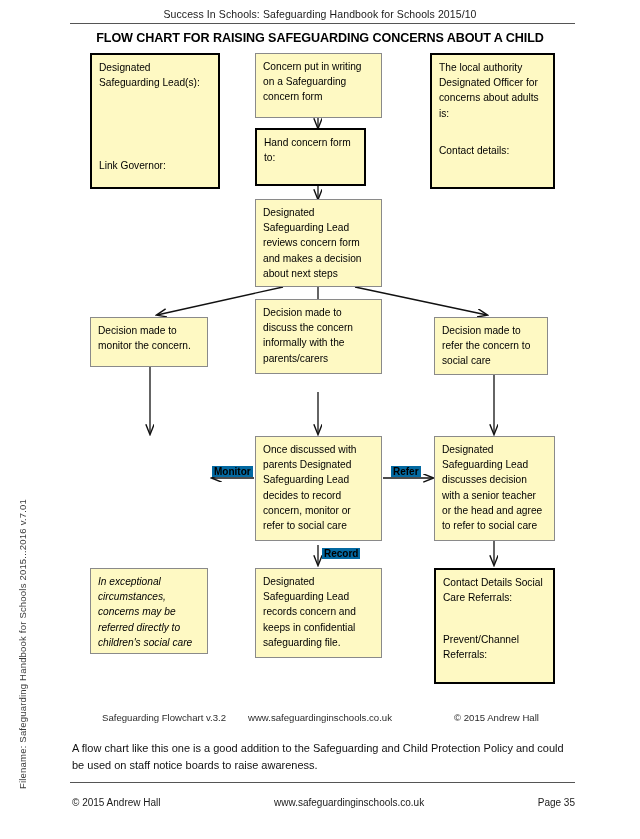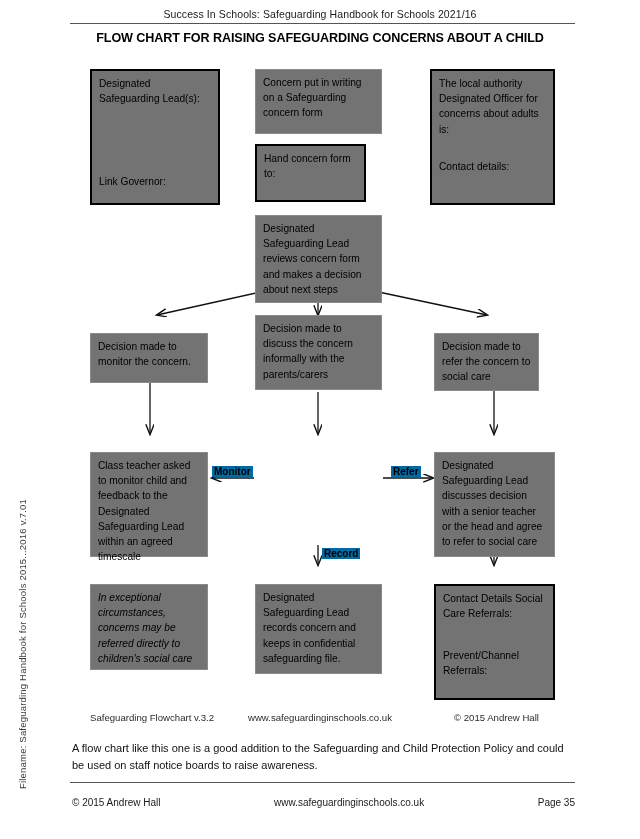--- a/index.html
+++ b/index.html
@@ -76,26 +76,25 @@
   .svg-layer {
     position: absolute;
     left: 0; top: 0;
     width: 640px; height: 760px;
     pointer-events: none;
   }
 
   .node {
     position: absolute;
     box-sizing: border-box;
-    background: #737373;
+    background: #fef9c3;
     border: 1px solid #8a8a8a;
     font-size: 10.2px;
     line-height: 15.2px;
     padding: 5px 7px 4px 7px;
-    margin-top: 16px;
   }
   .node.thick {
     border: 2.4px solid #000000;
   }
   .node.italic {
     font-style: italic;
   }
 
   .edge-label {
     position: absolute;
@@ -129,30 +128,30 @@
   .page-footer > span { white-space: nowrap; }
 
   
   .flow-credits {
     position: absolute;
     left: 90px; top: 712px;
     width: 468px;
     font-size: 9.6px;
     color: #2b2b2b;
   }
-  .flow-credits .c1 { position: absolute; left: 0; text-align: center; }
+  .flow-credits .c1 { position: absolute; left: 12px; text-align: center; }
   .flow-credits .c2 { position: absolute; left: 158px; }
   .flow-credits .c3 { position: absolute; left: 364px; }
 </style>
 </head>
 <body>
 
 <div id="page">
 
-  <div class="doc-header">Success In Schools: Safeguarding Handbook for Schools 2021/16</div>
+  <div class="doc-header">Success In Schools: Safeguarding Handbook for Schools 2015/10</div>
   <div class="header-rule"></div>
 
   <div class="filename-vertical">Filename: Safeguarding Handbook for Schools 2015...2016 v.7.01</div>
 
   <div class="chart-title">FLOW CHART FOR RAISING SAFEGUARDING CONCERNS ABOUT A CHILD</div>
 
   <div class="flow">
 
     <svg class="svg-layer" viewBox="0 0 640 760" xmlns="http://www.w3.org/2000/svg">
       <defs>
@@ -207,28 +206,28 @@
     </div>
 
     <div class="node" style="left:90px; top:317px; width:118px; height:50px;">
       <div>Decision made to monitor the concern.</div>
     </div>
 
     <div class="node" style="left:255px; top:299px; width:127px; height:75px;">
       <div>Decision made to discuss the concern informally with the parents/carers</div>
     </div>
 
-    <div class="node" style="left:434px; top:317px; width:105px; height:58px;">
+    <div class="node" style="left:434px; top:317px; width:114px; height:58px;">
       <div>Decision made to refer the concern to social care</div>
     </div>
 
-    <div class="node" style="left:90px; top:436px; width:118px; height:105px;">
-      <div>Class teacher asked to monitor child and feedback to the Designated Safeguarding Lead within an agreed timescale</div>
-    </div>
-
+
+    <div class="node" style="left:255px; top:436px; width:127px; height:105px;">
+      <div>Once discussed with parents Designated Safeguarding Lead decides to record concern, monitor or refer to social care</div>
+    </div>
 
     <div class="node" style="left:434px; top:436px; width:121px; height:105px;">
       <div>Designated Safeguarding Lead discusses decision with a senior teacher or the head and agree to refer to social care</div>
     </div>
 
     <div class="edge-label" style="left:212px; top:466px;">Monitor</div>
     <div class="edge-label" style="left:391px; top:466px;">Refer</div>
     <div class="edge-label" style="left:322px; top:548px;">Record</div>
 
     <div class="node italic" style="left:90px; top:568px; width:118px; height:86px;">

